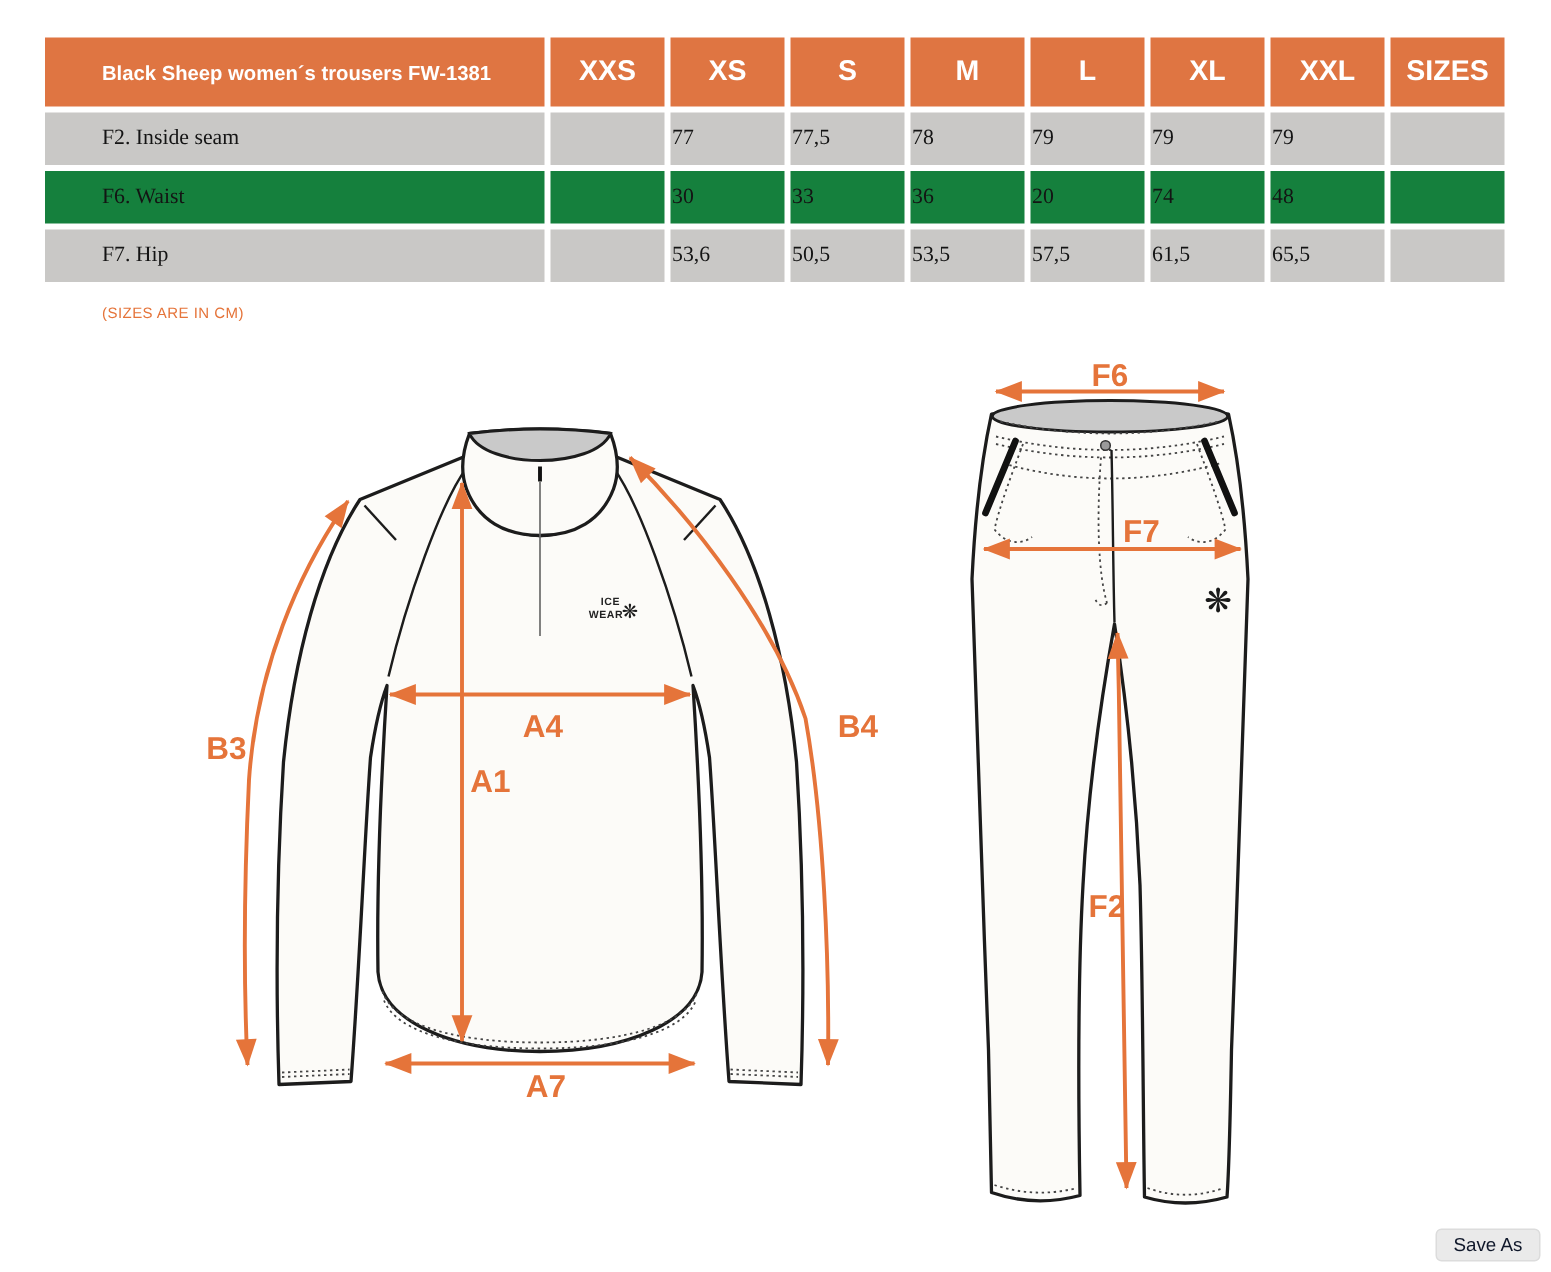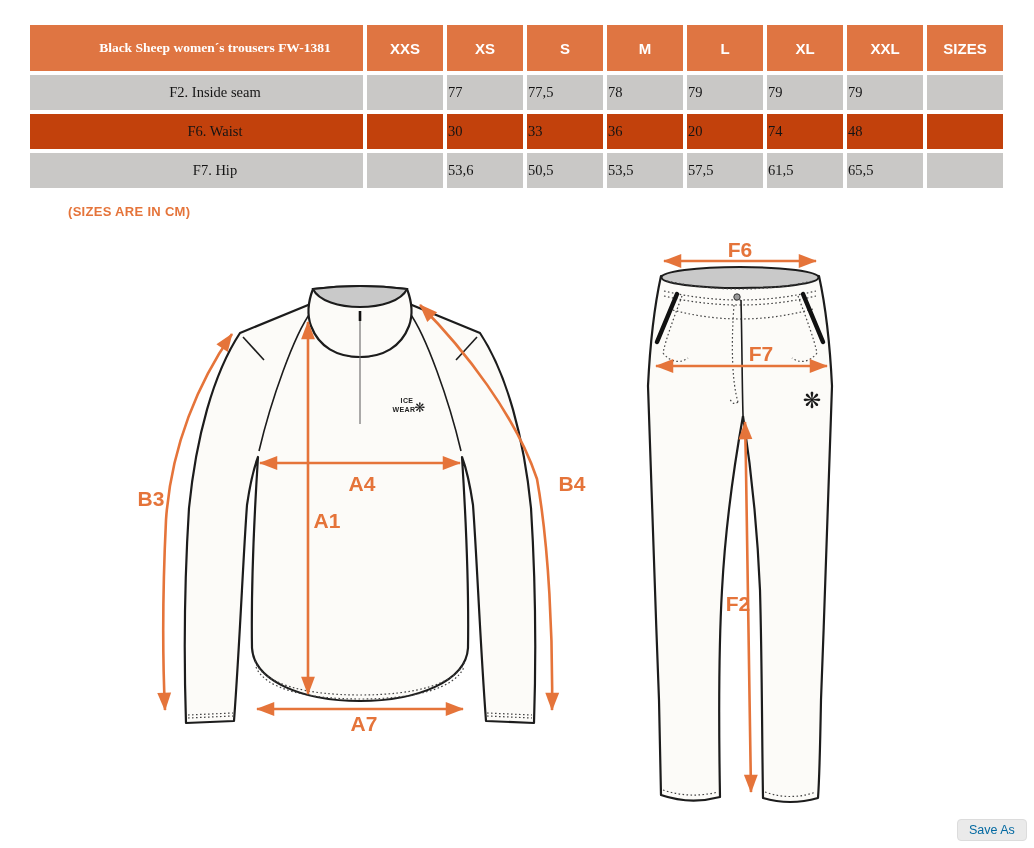--- a/index.html
+++ b/index.html
@@ -4,54 +4,54 @@
 <style>
   html,body{margin:0;padding:0;background:#ffffff;}
   body{width:1034px;height:848px;position:relative;overflow:hidden;
        font-family:"Liberation Sans",sans-serif;}
   .stage{position:absolute;inset:0;background:#ffffff;}
 
   
   table.size-table{position:absolute;left:26px;top:21px;
     border-collapse:separate;border-spacing:4px;table-layout:fixed;}
   table.size-table th,table.size-table td{overflow:hidden;white-space:nowrap;}
-  th.hd{background:#DF7542;color:#ffffff;font-weight:bold;font-size:15px;
+  th.hd{background:#DF7542;color:#ffffff;font-weight:bold;font-size:19px;
     height:44px;text-align:center;font-family:"Liberation Sans",sans-serif;}
-  th.hd.title{text-align:center;padding-left:38px;font-size:13.5px;font-family:Liberation Serif, serif;}
+  th.hd.title{text-align:left;padding-left:38px;font-size:13.5px;}
   td.cell{height:33px;font-family:"Liberation Serif",serif;font-size:14.5px;
     color:#141414;text-align:left;}
-  td.cell.rowlabel{text-align:center;padding-left:38px;}
+  td.cell.rowlabel{text-align:left;padding-left:38px;}
   tr.dark td{background:#C9C8C6;}
-  tr.light td{background:#c2410c;}
+  tr.light td{background:#15803d;}
   col.c-title{width:333px;} col.c-size{width:76px;}
 
   
   .cm-note{position:absolute;left:68px;top:204px;color:#E5743A;
-    font-weight:bold;font-size:13px;letter-spacing:.3px;}
+    font-weight:normal;font-size:10px;letter-spacing:.3px;}
 
   
   svg.diagram{position:absolute;left:0;top:0;}
   .mlabel{font-family:"Liberation Sans",sans-serif;font-weight:bold;
     font-size:21px;fill:#E5743A;}
   .logo-txt{font-family:"Liberation Sans",sans-serif;font-weight:bold;
     font-size:7px;fill:#222;letter-spacing:.4px;}
   .flake{font-family:"DejaVu Sans",sans-serif;fill:#1a1a1a;}
 
   .outline{fill:#FCFBF8;stroke:#1c1c1c;stroke-width:2.2;stroke-linejoin:round;}
   .grayfill{fill:#C9C9C9;stroke:#1c1c1c;stroke-width:2;}
   .seam{fill:none;stroke:#1c1c1c;stroke-width:1.6;}
   .thin{fill:none;stroke:#666;stroke-width:1.1;}
   .stitch{fill:none;stroke:#444;stroke-width:1.2;stroke-dasharray:1.6 2.4;}
   .pocket{fill:none;stroke:#111;stroke-width:4.5;stroke-linecap:round;}
   .arrow{fill:none;stroke:#E5743A;stroke-width:2.6;}
 
   
   .save-as{position:absolute;left:957px;top:819px;background:#EAEAEA;
     border:1px solid #DCDCDC;border-radius:4px;padding:3px 11px;
-    font-size:12.5px;color:#0369a1;font-family:"Liberation Sans",sans-serif;
+    font-size:12.5px;color:#0f172a;font-family:"Liberation Sans",sans-serif;
     cursor:pointer;}
 </style>
 </head>
 <body>
 
 <div class="stage">
 
   <table class="size-table">
     <colgroup>
       <col class="c-title">

